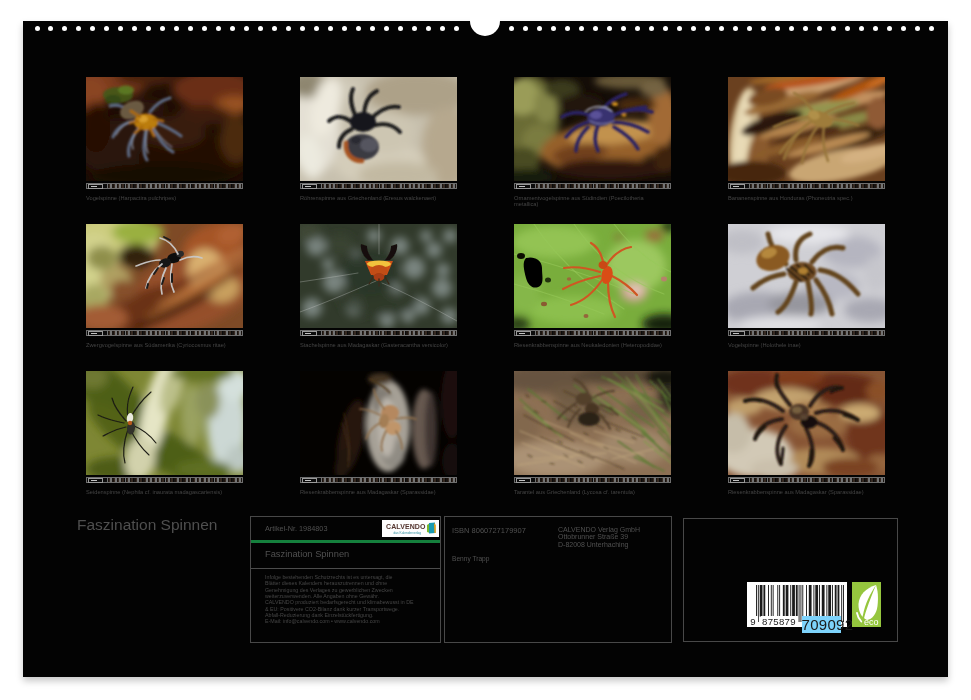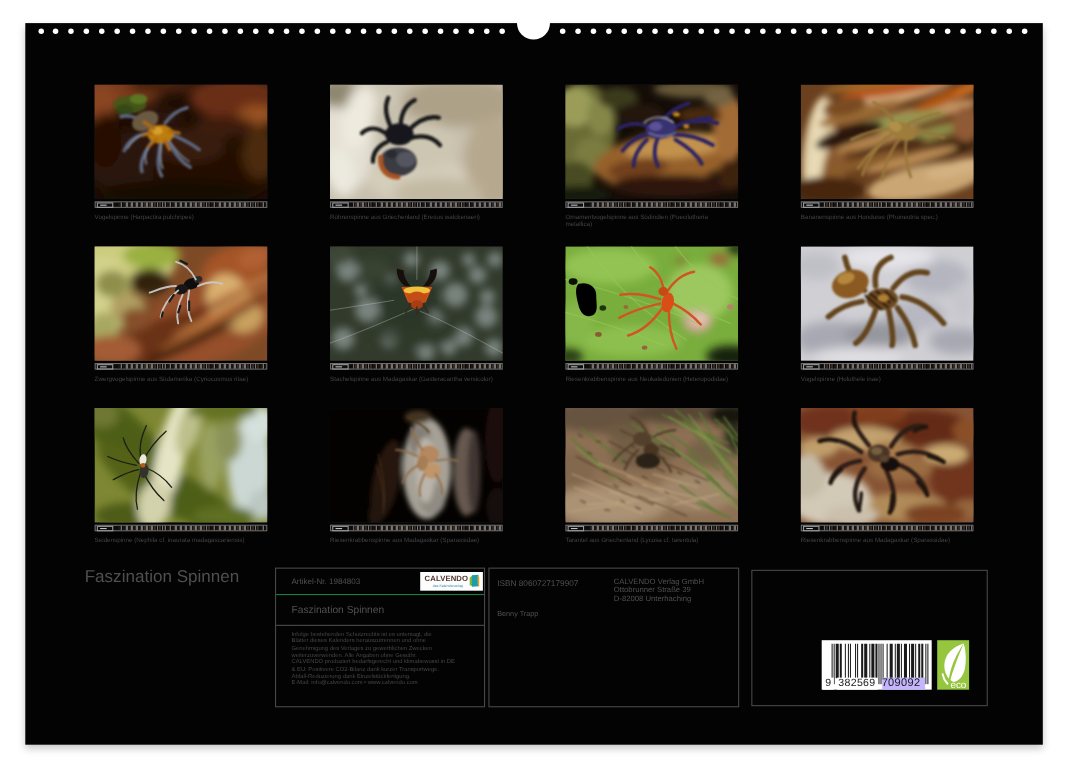--- a/index.html
+++ b/index.html
@@ -11,21 +11,21 @@
 .strip{position:absolute;width:155.4px;height:4.6px;background:#0c0c0c;border:0.8px solid #6e6e6e;}
 .mbox{position:absolute;left:1px;top:0.7px;width:13px;height:3px;border:0.6px solid #9a9a9a;}
 .mbox i{position:absolute;left:1.5px;top:1.1px;width:6.5px;height:0.8px;background:#c2c2c2;}
 .cells{position:absolute;left:19.5px;top:0.35px;right:0.8px;bottom:0.35px;
 background:repeating-linear-gradient(90deg,rgba(150,150,150,.75) 0 .7px,rgba(40,28,20,.5) .7px 2.1px,rgba(105,78,60,.45) 2.1px 3.4px,rgba(150,150,150,.75) 3.4px 4.1px,rgba(10,10,10,1) 4.1px 4.45px);}
 .cap{position:absolute;color:#454545;font-size:5.7px;line-height:6.4px;width:190px;}
 .capw{width:130px;}
 #fs{position:absolute;left:77px;top:516px;color:#4f4f4f;font-size:15.5px;}
 .tbox{position:absolute;border:1px solid #484848;color:#515151;}
 #b1{left:250px;top:516px;width:189px;height:125px;}
-#b1 .r1{position:absolute;left:0;top:0;width:100%;height:22.5px;border-bottom:1px solid #15803d;}
+#b1 .r1{position:absolute;left:0;top:0;width:100%;height:22.5px;border-bottom:3px solid #15803d;}
 #b1 .r2{position:absolute;left:0;top:23.5px;width:100%;height:27px;border-bottom:1px solid #4c4c4c;}
 #b2{left:444px;top:516px;width:226px;height:125px;}
 #b3{left:683px;top:517.5px;width:213px;height:122.5px;}
 #logo{position:absolute;right:1.5px;top:2.5px;width:57px;height:17px;background:#fdfdfd;}
 #logo .c1{position:absolute;left:4.5px;top:3px;font-weight:bold;font-size:7px;letter-spacing:.1px;color:#53342e;}
 #logo .c2{position:absolute;left:12px;top:11px;font-size:3.2px;color:#2d8e9f;}
 #logo .bk{position:absolute;right:3px;top:2.5px;width:10px;height:12px;}
 </style>
 </head>
 <body>
@@ -774,22 +774,22 @@
         <rect x="74.77" y="0" width="2.78" height="31.5" fill="#1a1a1a"></rect>
         <rect x="79.40" y="0" width="0.93" height="31.5" fill="#1a1a1a"></rect>
         <rect x="81.25" y="0" width="2.78" height="31.5" fill="#1a1a1a"></rect>
         <rect x="84.96" y="0" width="0.93" height="31.5" fill="#1a1a1a"></rect>
         <rect x="87.74" y="0" width="1.85" height="31.5" fill="#1a1a1a"></rect>
         <rect x="90.52" y="0" width="1.85" height="31.5" fill="#1a1a1a"></rect>
         <rect x="94.22" y="0" width="0.93" height="37" fill="#1a1a1a"></rect>
         <rect x="96.07" y="0" width="0.93" height="37" fill="#1a1a1a"></rect>
       </svg>
     <div style="position:absolute;left:1px;top:33.5px;width:10px;font-size:9.6px;color:#1a1a1a;text-align:center;background:#fff;">9</div>
-    <div style="position:absolute;left:13.5px;top:33.5px;width:37px;font-size:9.6px;letter-spacing:.3px;color:#1a1a1a;text-align:center;background:#fff;">382569</div>
-    <div style="position:absolute;left:54.5px;top:33.5px;width:39px;font-size:10px;letter-spacing:.3px;color:#1a1a1a;text-align:left;background:#c4b5fd;">709092</div>
+    <div style="position:absolute;left:13.5px;top:33.5px;width:37px;font-size:9.6px;letter-spacing:.3px;color:#1a1a1a;text-align:center;background:#fff;">875879</div>
+    <div style="position:absolute;left:54.5px;top:33.5px;width:39px;font-size:15px;letter-spacing:.3px;color:#1a1a1a;text-align:left;background:#7dd3fc;">709092</div>
   </div>
   <div style="position:absolute;left:168px;top:63.5px;width:29px;height:45px;background:#95c63e;">
     <svg width="29" height="45" viewBox="0 0 29 45">
       <path d="M24,3 C14,6 7,13 6.5,22 C6.2,30 10,36 15,38 C20,37.5 24.5,32 25.5,24 C26.5,15 25.8,8 24,3 Z" fill="#fff"></path>
       <path d="M24,3 C18,12 13,22 11,33 C10,36 9.5,38 9.3,39.5 L11.3,39.8 C12,36 13,32 14.6,27.5 C17.5,19 21,10 24,3 Z" fill="#95c63e"></path>
       <path d="M9.3,39.5 C7,37 5.5,34 5,31" stroke="#fff" stroke-width="1.8" fill="none" stroke-linecap="round"></path>
       <text x="26.5" y="43" font-size="9" fill="#fff" font-family="Liberation Sans" text-anchor="end">eco</text>
     </svg>
   </div>
 </div>

